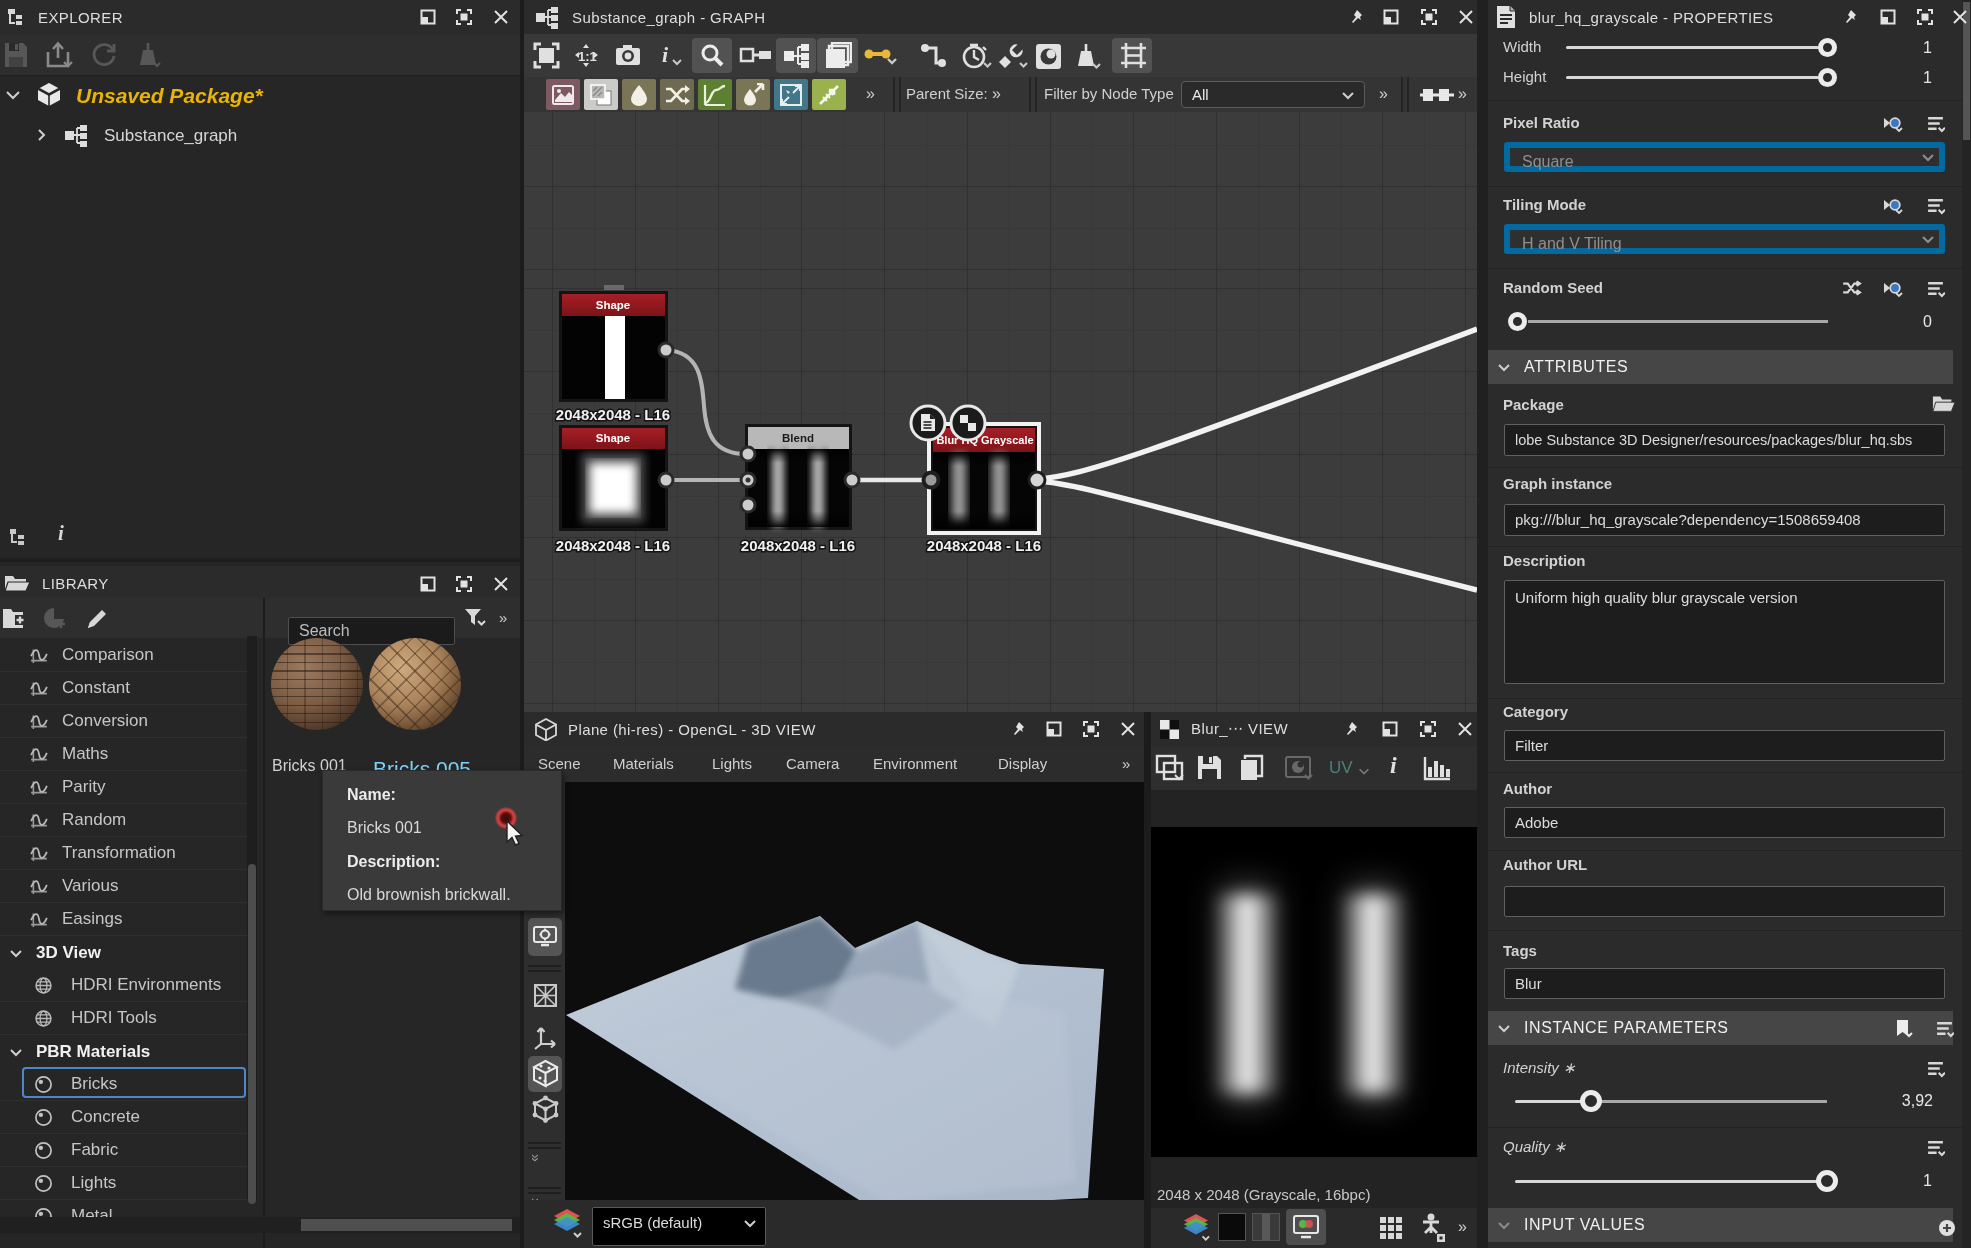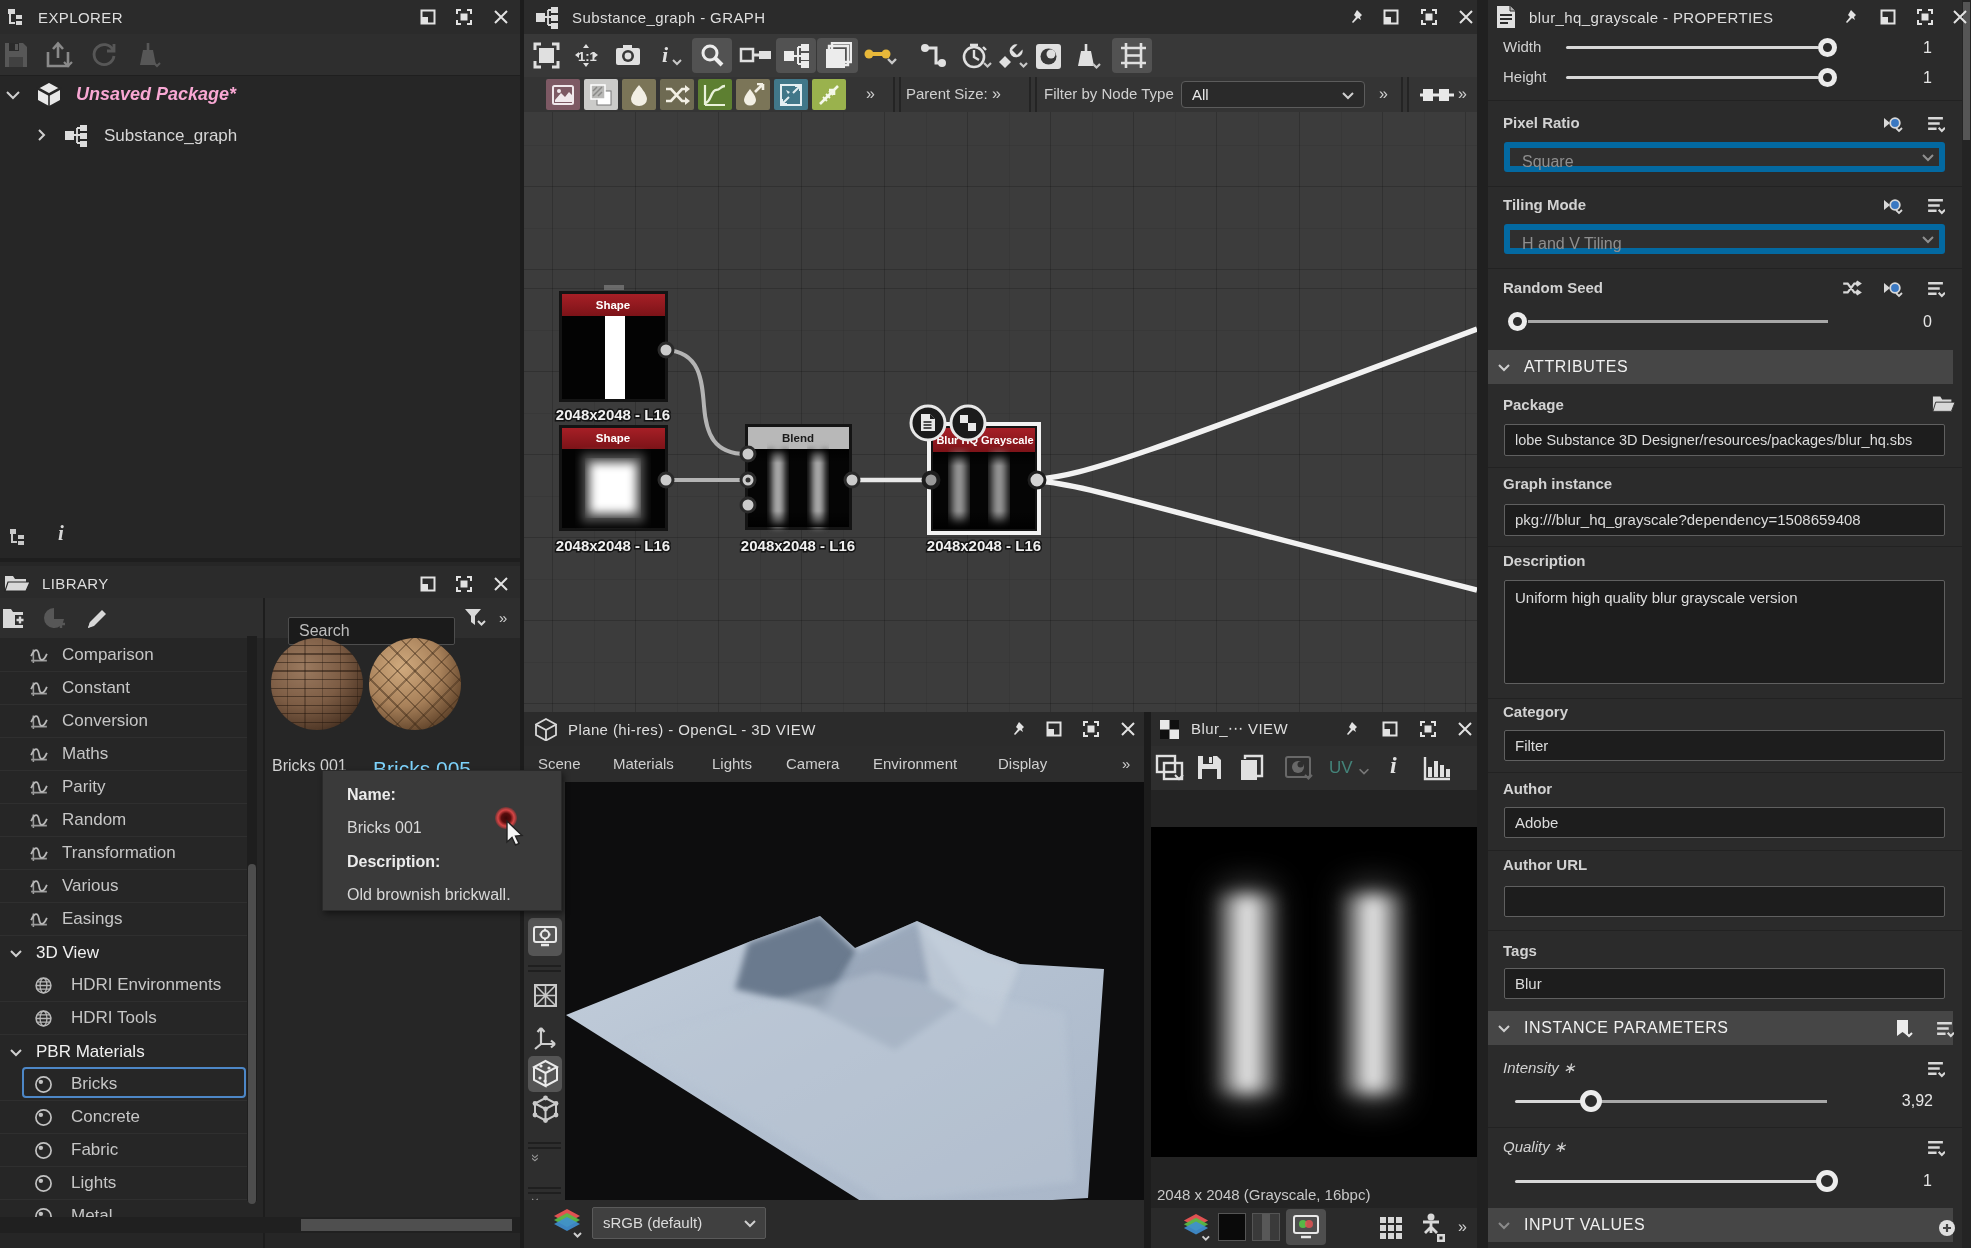--- a/index.html
+++ b/index.html
@@ -14,21 +14,21 @@
 svg.ic { display:block; }
 .lbl { position:absolute; font-size:15px; color:#d2d2d2; white-space:nowrap; }
 .inp { position:absolute; background:#1d1d1d; border:1px solid #606060; border-radius:2px;
   color:#dcdcdc; font-size:15px; line-height:28px; padding:0 10px; white-space:nowrap; overflow:hidden; }
 .sechdr { position:absolute; left:0; right:9px; height:34px; background:#464646;
   display:flex; align-items:center; font-size:16px; color:#f0f0f0; letter-spacing:.6px; }
 .dim { opacity:.45; }
 .lrow,.lsub,.lhdr { position:absolute; left:0; width:247px; height:33px; display:flex; align-items:center; border-bottom:1px solid #2f2f2f; }
 .lrow .licon { margin:0 14px 0 30px; }
 .lsub .sicon { margin:0 18px 0 34px; }
-.lhdr { font-weight:normal; color:#f0f0f0; border-bottom:none; }
+.lhdr { font-weight:bold; color:#f0f0f0; border-bottom:none; }
 .lhdr .hchev { margin:0 12px 0 8px; }
 .sep { position:absolute; left:0; width:474px; height:1px; background:#222222; }
 .slider-track { position:absolute; height:3px; background:#d8d8d8; border-radius:2px; }
 .slider-dim { position:absolute; height:2.5px; background:#a8a8a8; }
 .knob { position:absolute; width:19px; height:19px; border-radius:50%; border:5px solid #ececec; background:#2b2b2b; }
 .ddown { position:absolute; background:#2f2f2f; border:6px solid #0369a1; border-radius:3px; color:#8f8f8f; font-size:16px; line-height:28px; padding:0 12px; }
 .val { position:absolute; font-size:16px; color:#e6e6e6; text-align:right; width:40px; }
 .ital { font-style:italic; }
 .cic { position:absolute; top:2px; width:34px; height:31px; border-radius:2px; display:flex; align-items:center; justify-content:center; }
 #sphere1 { background:
@@ -137,21 +137,21 @@
 
   <svg class="abs" style="left:5px;top:87px" width="16" height="16" viewBox="0 0 16 16">
       <path d="M2 5 L8 11 L14 5" fill="none" stroke="#cfcfcf" stroke-width="2"></path>
     </svg>
   <svg class="abs" style="left:36px;top:80px" width="26" height="28" viewBox="0 0 26 28">
       <path d="M13 2 L24 8 L13 14 L2 8 Z" fill="#e8e8e8"></path>
       <path d="M2 10 L13 16 L13 26 L2 20 Z" fill="#e8e8e8"></path>
       <path d="M24 10 L13 16 L13 26 L24 20 Z" fill="#e8e8e8"></path>
       <path d="M13 2 L24 8 L13 14 L2 8 Z M13 14 V26" fill="none" stroke="#262626" stroke-width="1.6"></path>
     </svg>
-  <div class="abs" style="left:76px;top:84px;font-size:18px;font-weight:bold;font-style:italic;color:#f9a8d4">Unsaved Package*</div>
+  <div class="abs" style="left:76px;top:84px;font-size:21px;font-weight:bold;font-style:italic;color:#eab308">Unsaved Package*</div>
   <svg class="abs" style="left:33px;top:127px" width="16" height="16" viewBox="0 0 16 16">
       <use href="#g-chevR"></use>
     </svg>
   <svg class="abs" style="left:64px;top:124px" width="25" height="23" viewBox="0 0 25 23">
       <rect x="1" y="7" width="9" height="9" fill="#dcdcdc"></rect>
       <rect x="16" y="1" width="7" height="6" fill="#dcdcdc"></rect>
       <rect x="16" y="9" width="7" height="6" fill="#dcdcdc"></rect>
       <rect x="16" y="17" width="7" height="6" fill="#dcdcdc"></rect>
       <path d="M10 11 H13 M13 4 V19 M13 4 H16 M13 11 H16 M13 19 H16" stroke="#dcdcdc" stroke-width="1.8" fill="none"></path>
     </svg>
@@ -715,21 +715,21 @@
       </g>
     </svg>
   </div>
   <div class="abs" style="left:0;top:488px;width:620px;height:48px;background:#2a2a2a">
     <svg class="abs" style="left:28px;top:7px" width="30" height="32" viewBox="0 0 30 32">
         <path d="M15 2 L28 9 L15 16 L2 9 Z" fill="#e05252"></path>
         <path d="M2 13 L15 20 L28 13 L15 6 Z" fill="#57b847" opacity="0.95"></path>
         <path d="M2 17 L15 24 L28 17 L15 10 Z" fill="#3f8fd2" opacity="0.9"></path>
         <path d="M22 26 l3.5 3.5 L29 26" stroke="#cfcfcf" stroke-width="2" fill="none"></path>
       </svg>
-    <div class="inp" style="left:68px;top:7px;width:174px;height:32px;line-height:30px;background:#404040;border-color:#5a5a5a">sRGB (default)</div>
+    <div class="inp" style="left:68px;top:7px;width:174px;height:39px;line-height:30px;background:#000000;border-color:#5a5a5a">sRGB (default)</div>
     <svg class="abs" style="left:218px;top:16px" width="16" height="16" viewBox="0 0 16 16">
         <path d="M3 5 L8 10 L13 5" fill="none" stroke="#cfcfcf" stroke-width="2"></path>
       </svg>
   </div>
 </div>
 
 <div class="abs" style="left:1144px;top:712px;width:7px;height:536px;background:#1c1c1c"></div>
 
 <div class="panel" id="view2d" style="left:1151px;top:712px;width:326px;height:536px;background:#232323">
   <div class="tbar" style="background:#2b2b2b">

